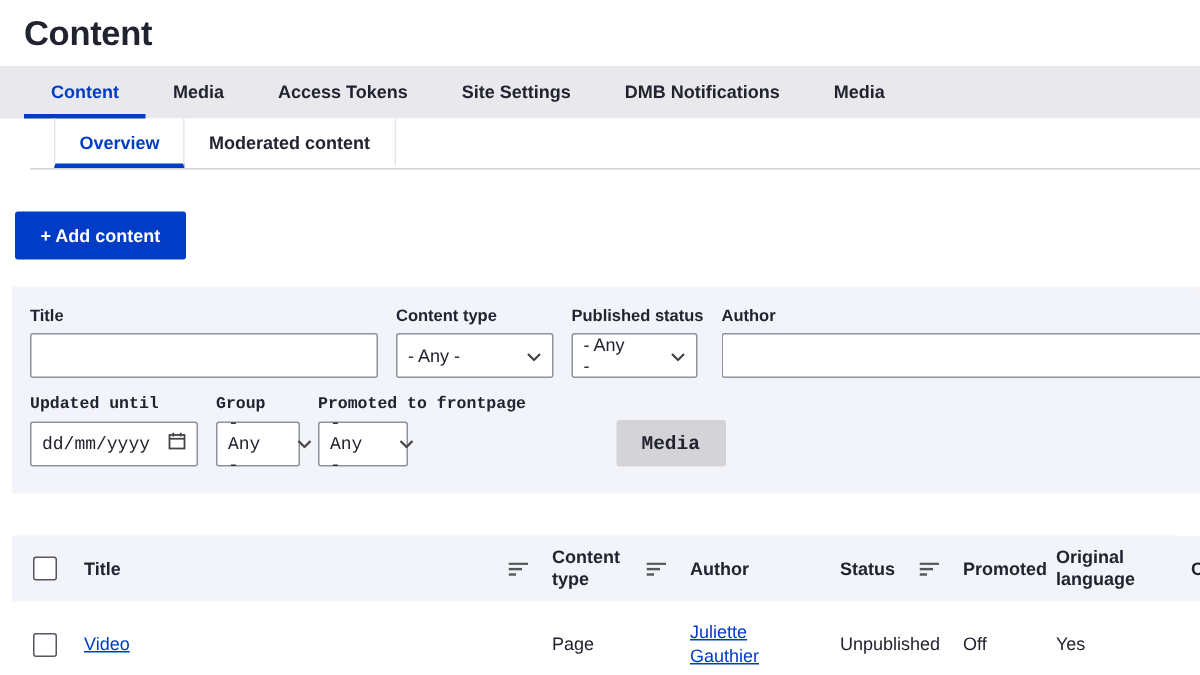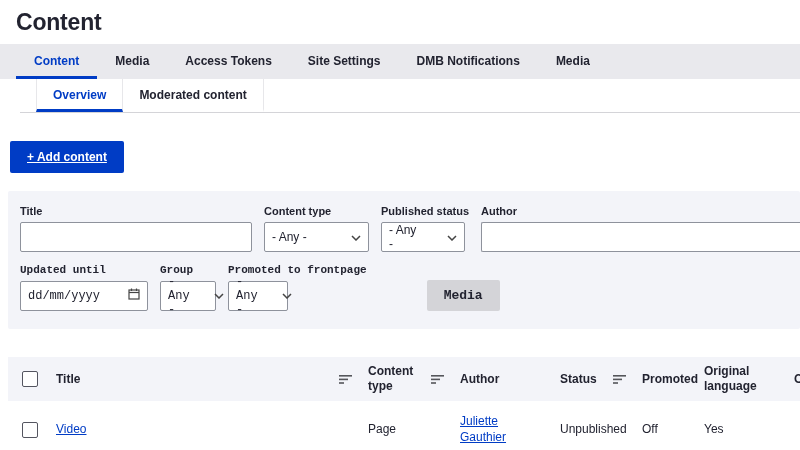--- a/index.html
+++ b/index.html
@@ -30,21 +30,21 @@
     padding:9px 16px 7px 16px; font-size:12px; font-weight:bold; color:#222330;
     border-bottom:3px solid transparent; border-right:1px solid #e7e7ea; cursor:pointer;
     white-space:nowrap;
   }
   .secondary-tab:first-child { border-left:1px solid #e7e7ea; }
   .secondary-tab.active { color:#003cc5; border-bottom-color:#003cc5; }
   
   .add-content-btn {
     display:inline-block; margin:28px 0 0 10px; background:#003cc5; color:#fff;
     font-family:inherit; font-size:12px; font-weight:bold; border:none; border-radius:2px;
-    padding:9px 17px; cursor:pointer;text-decoration:underline;
+    padding:9px 17px; cursor:pointer;
   }
   
   .filters {
     margin:18px 0 0 8px; background:#f3f4f9; border-radius:2px;
     padding:14px 0 18px 12px;
   }
   .filter-row { display:flex; gap:12px; align-items:flex-end; }
   .filter-row + .filter-row { margin-top:12px;font-family:Liberation Mono, monospace; }
   .field { display:flex; flex-direction:column; }
   .field > label, .field > .field-label {
@@ -60,21 +60,21 @@
   .select {
     height:30px; border:1px solid #8e929c; border-radius:2px; background:#fff;
     display:flex; align-items:center; justify-content:space-between; gap:24px;
     padding:0 7px; font-size:12px; cursor:pointer; color:#222330;
   }
   .w-content-type { width:105px; }
   .w-published   { width:84px;  }
   .w-group       { width:56px;  }
   .w-promoted    { width:60px;  }
   .date-input {
-    width:128px; height:30px; border:1px solid #8e929c; border-radius:2px; background:#fff;
+    width:112px; height:30px; border:1px solid #8e929c; border-radius:2px; background:#fff;
     display:flex; align-items:center; justify-content:space-between; padding:0 7px;
     font-size:12px; color:#222330; cursor:text;
   }
   .apply-btn {
     margin-left:48px; background:#d4d4d8; border:none; border-radius:2px;
     font-family:inherit; font-size:13px; font-weight:bold; color:#222330;
     padding:8px 17px; height:31px; cursor:pointer;
   }
   
   table.content-table {

